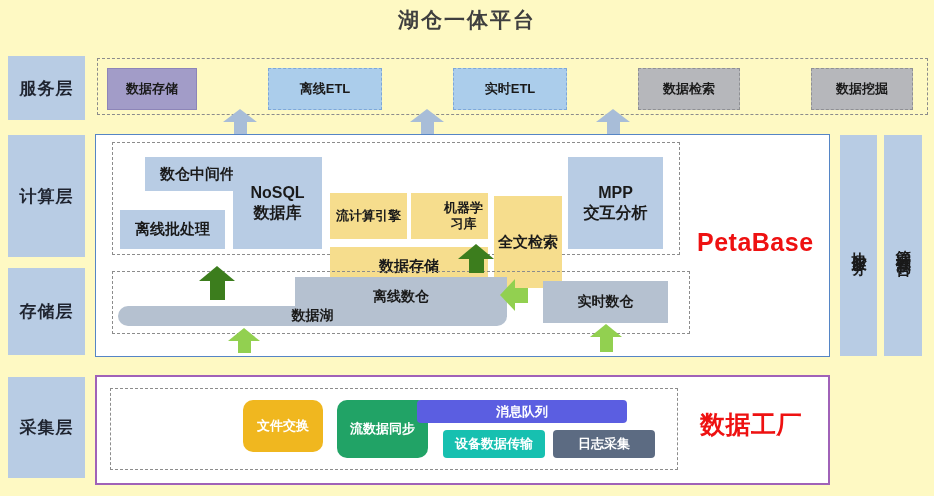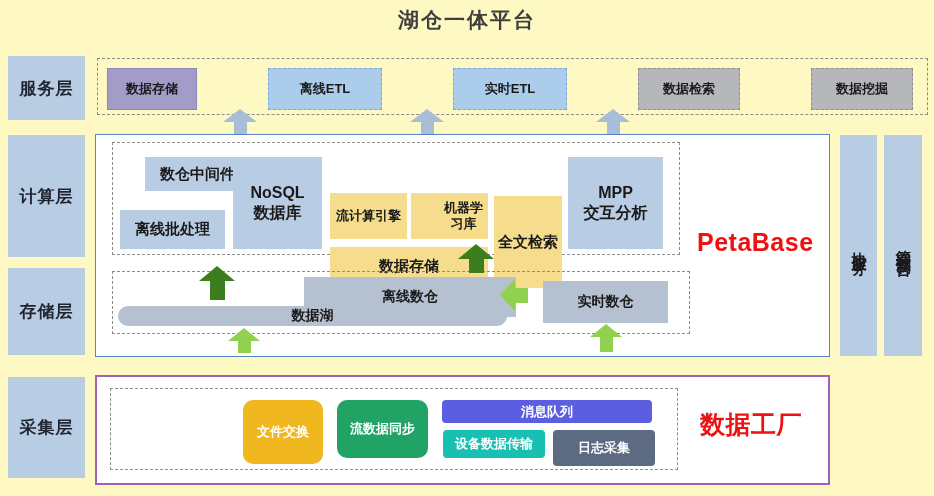--- a/index.html
+++ b/index.html
@@ -109,21 +109,21 @@
   <div class="abs flexc cmp cmp-yellow" style="left:494px;top:160px;width:68px;height:92px;">全文检索</div>
   <div class="abs flexc cmp cmp-blue cmp-2l" style="left:568px;top:157px;width:95px;height:92px;flex-direction:column;">
     <span>MPP</span>
     <span>交互分析</span>
   </div>
 
   <div class="abs brand" style="left:697px;top:228px;">PetaBase</div>
 
   <div class="abs dash" style="left:112px;top:271px;width:578px;height:63px;"></div>
 
-  <div class="abs flexc sto" style="left:304px;top:277px;width:212px;height:40px;">离线数仓</div>
+  <div class="abs flexc sto" style="left:295px;top:277px;width:212px;height:40px;">离线数仓</div>
   <div class="abs flexc sto pill" style="left:118px;top:306px;width:389px;height:20px;">数据湖</div>
   <div class="abs flexc sto" style="left:543px;top:281px;width:125px;height:42px;">实时数仓</div>
 
   <div class="abs arrow-up a-dark" style="left:199px;top:266px;width:36px;height:34px;--hw:18px;--hh:15px;--sw:15px;">
       <div class="head"></div>
       <div class="stem"></div>
     </div>
   <div class="abs arrow-up a-dark" style="left:458px;top:244px;width:36px;height:29px;--hw:18px;--hh:15px;--sw:15px;">
       <div class="head"></div>
       <div class="stem"></div>
@@ -140,21 +140,21 @@
       <div class="head"></div>
       <div class="stem"></div>
     </div>
 
   <div class="abs flexc vbar" style="left:840px;top:135px;width:37px;height:221px;">协作服务</div>
   <div class="abs flexc vbar" style="left:884px;top:135px;width:38px;height:221px;">管理控制台</div>
 
   <div class="abs collect-box" style="left:95px;top:375px;width:735px;height:110px;"></div>
   <div class="abs dash" style="left:110px;top:388px;width:568px;height:82px;"></div>
 
-  <div class="abs flexc col r10" style="left:243px;top:400px;width:80px;height:64px;background:#f0b71f;">文件交换</div>
+  <div class="abs flexc col r10" style="left:243px;top:400px;width:80px;height:52px;background:#f0b71f;">文件交换</div>
   <div class="abs flexc col r10" style="left:337px;top:400px;width:91px;height:58px;background:#21a366;">流数据同步</div>
-  <div class="abs flexc col r4" style="left:442px;top:400px;width:210px;height:23px;background:#5b5ee1;">消息队列</div>
+  <div class="abs flexc col r4" style="left:417px;top:400px;width:210px;height:23px;background:#5b5ee1;">消息队列</div>
   <div class="abs flexc col r4" style="left:443px;top:430px;width:102px;height:28px;background:#17c0b0;">设备数据传输</div>
-  <div class="abs flexc col r4" style="left:553px;top:430px;width:102px;height:36px;background:#5c6b82;text-align:center;">日志采集</div>
+  <div class="abs flexc col r4" style="left:553px;top:430px;width:102px;height:28px;background:#5c6b82;text-align:center;">日志采集</div>
 
   <div class="abs brand" style="left:700px;top:408px;">数据工厂</div>
 
 </div>
 
 </body></html>

